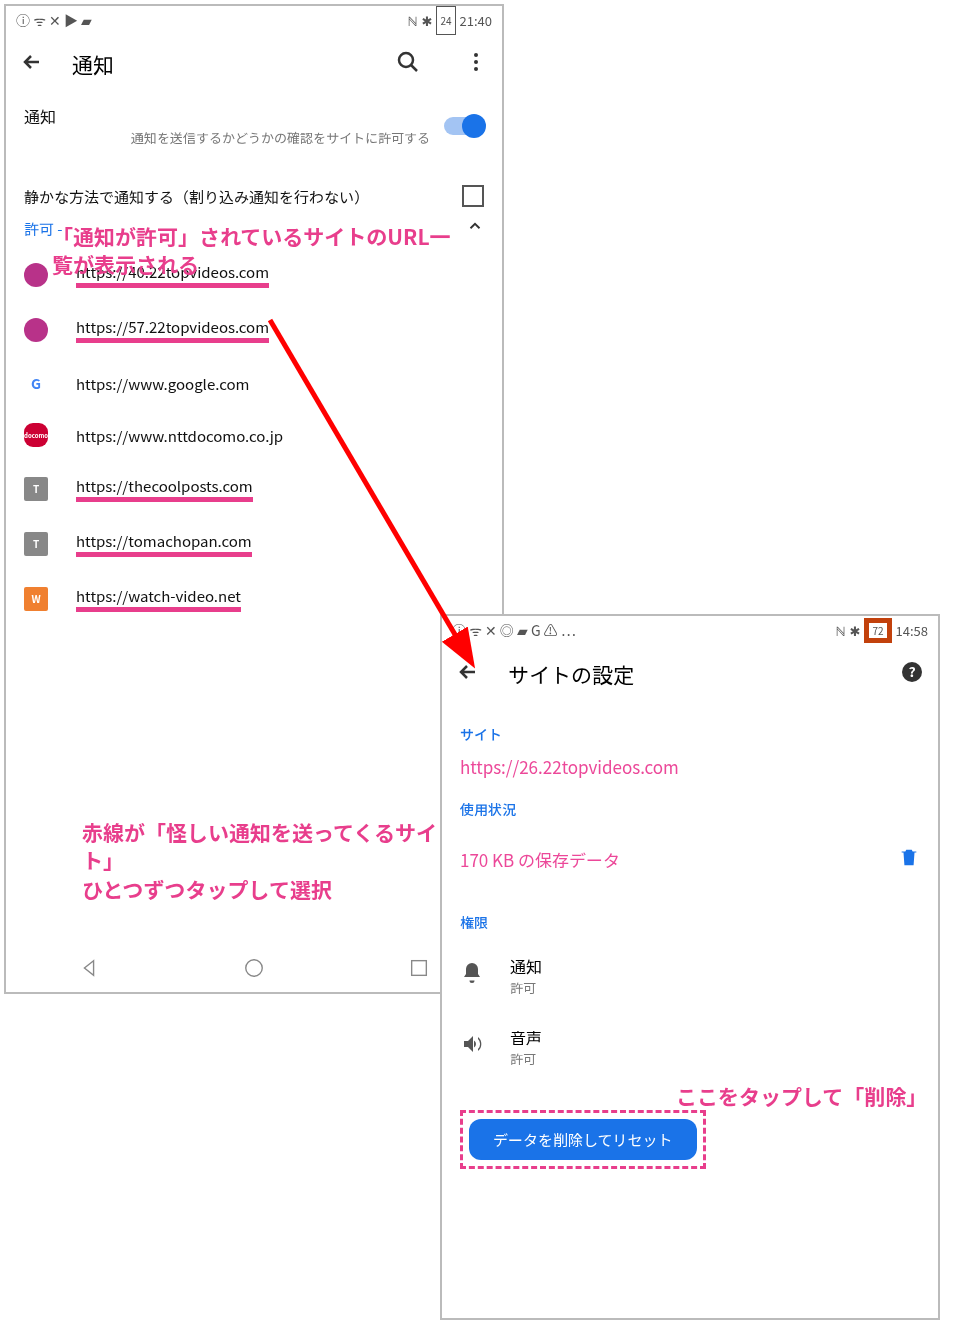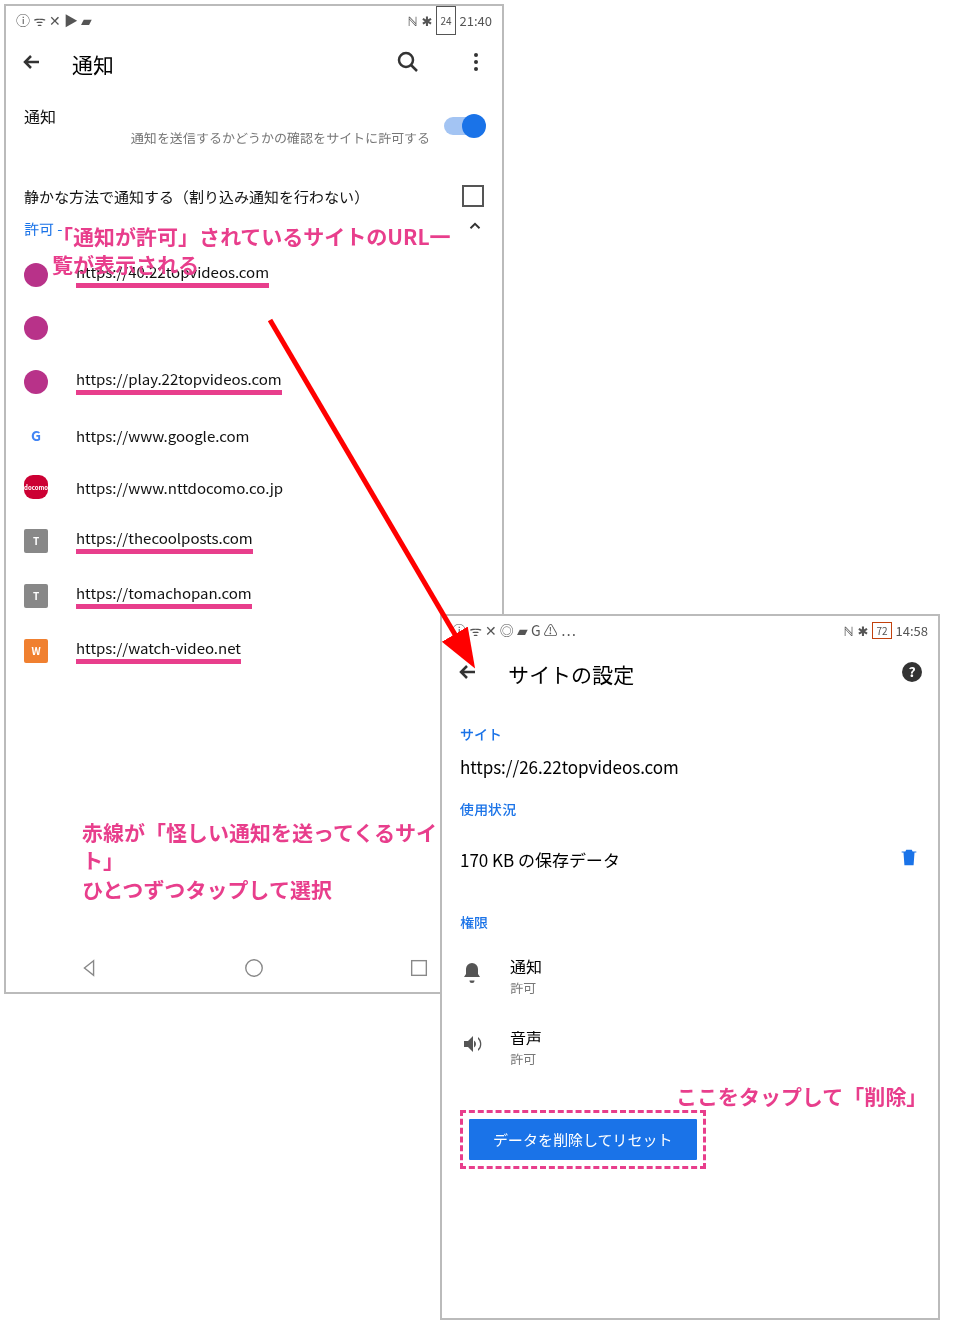--- a/index.html
+++ b/index.html
@@ -24,25 +24,25 @@
   .section-head { display: flex; align-items: center; justify-content: space-between; color: #1a73e8; font-size: 15px; }
   .site-list { margin-top: 8px; }
   .site-item { display: flex; align-items: center; gap: 28px; padding: 14px 0; }
   .site-item .favicon { width: 24px; height: 24px; border-radius: 50%; display:flex; align-items:center; justify-content:center; font-size:10px; font-weight:bold; color:#fff; }
   .site-item .url { font-size: 15px; color: #111; }
   .underline { border-bottom: 5px solid #e83e8c; padding-bottom: 1px; }
   .navbar { height: 48px; display: flex; justify-content: space-around; align-items: center; border-top: 0 solid #eee; }
   .navbar span { width:22px; height:22px; }
   .annot { position: absolute; font-weight: 700; color: #e83e8c; font-size: 21px; line-height: 1.35; z-index: 5; }
   .p2-section-label { color: #1a73e8; font-size: 14px; margin: 20px 0 8px; font-weight: 500; }
-  .p2-text { font-size: 17px; color: #000000; margin: 10px 0; }
+  .p2-text { font-size: 17px; color: #ec4899; margin: 10px 0; }
   .p2-row { display:flex; align-items:center; gap: 26px; padding: 14px 0; }
   .p2-row .info .t { font-size: 16px; }
   .p2-row .info .s { font-size: 13px; color:#777; }
-  .delete-btn { background:#1a73e8; color:#fff; text-align:center; padding: 10px 24px; font-size: 15px; border-radius: 1px; display:inline-block; }
+  .delete-btn { background:#1a73e8; color:#fff; text-align:center; padding: 10px 24px; font-size: 15px; border-radius: 12px; display:inline-block; }
   .dashed-box { border: 3px dashed #e83e8c; padding: 6px; display:inline-block; margin-top: 4px; }
   svg.arrow { position:absolute; z-index:4; }
 </style>
 </head>
 <body>
 
 <div class="phone phone1">
   <div class="statusbar">
     <div class="left">
         <span>ⓘ ᯤ ✕ ▶ ▰</span>
@@ -101,24 +101,21 @@
       </span>
     </div>
 
     <div class="site-list" id="site-list">
         <div class="site-item">
           <div class="favicon" style="background: rgb(184, 50, 137);"></div>
           <div class="url underline">https://40.22topvideos.com</div>
         </div>
         <div class="site-item">
           <div class="favicon" style="background: rgb(184, 50, 137);"></div>
-        </div>
-        <div class="site-item">
-          <div class="favicon" style="background: rgb(184, 50, 137);"></div>
-          <div class="url underline">https://play.22topvideos.com</div>
+          <div class="url underline">https://57.22topvideos.com</div>
         </div>
         <div class="site-item">
           <div class="favicon" style="background: rgb(255, 255, 255); border: 0px;">
             <span style="color:#4285f4;font-size:14px;">G</span>
           </div>
           <div class="url">https://www.google.com</div>
         </div>
         <div class="site-item">
           <div class="favicon" style="background: rgb(204, 0, 51); border-radius: 9px;">
             <span style="font-size:6px;">docomo</span>
@@ -154,21 +151,21 @@
 </div>
 
 <div class="phone phone2">
   <div class="statusbar">
     <div class="left">
         <span>ⓘ ᯤ ✕ ◎ ▰ G ⚠ ⋯</span>
       </div>
     <div class="right">
       <span>ℕ</span>
       <span>✱</span>
-      <span style="border:1px solid #c2410c;padding:0 3px;font-size:10px;">72</span>
+      <span style="border:5px solid #c2410c;padding:0 3px;font-size:10px;">72</span>
       <span>14:58</span>
     </div>
   </div>
   <div class="appbar">
     <span>
       <svg class="icon" viewBox="0 0 24 24" fill="none" stroke="#333" stroke-width="2.5">
           <path d="M19 12H5M11 18l-6-6 6-6"></path>
         </svg>
     </span>
     <span class="title">サイトの設定</span>

